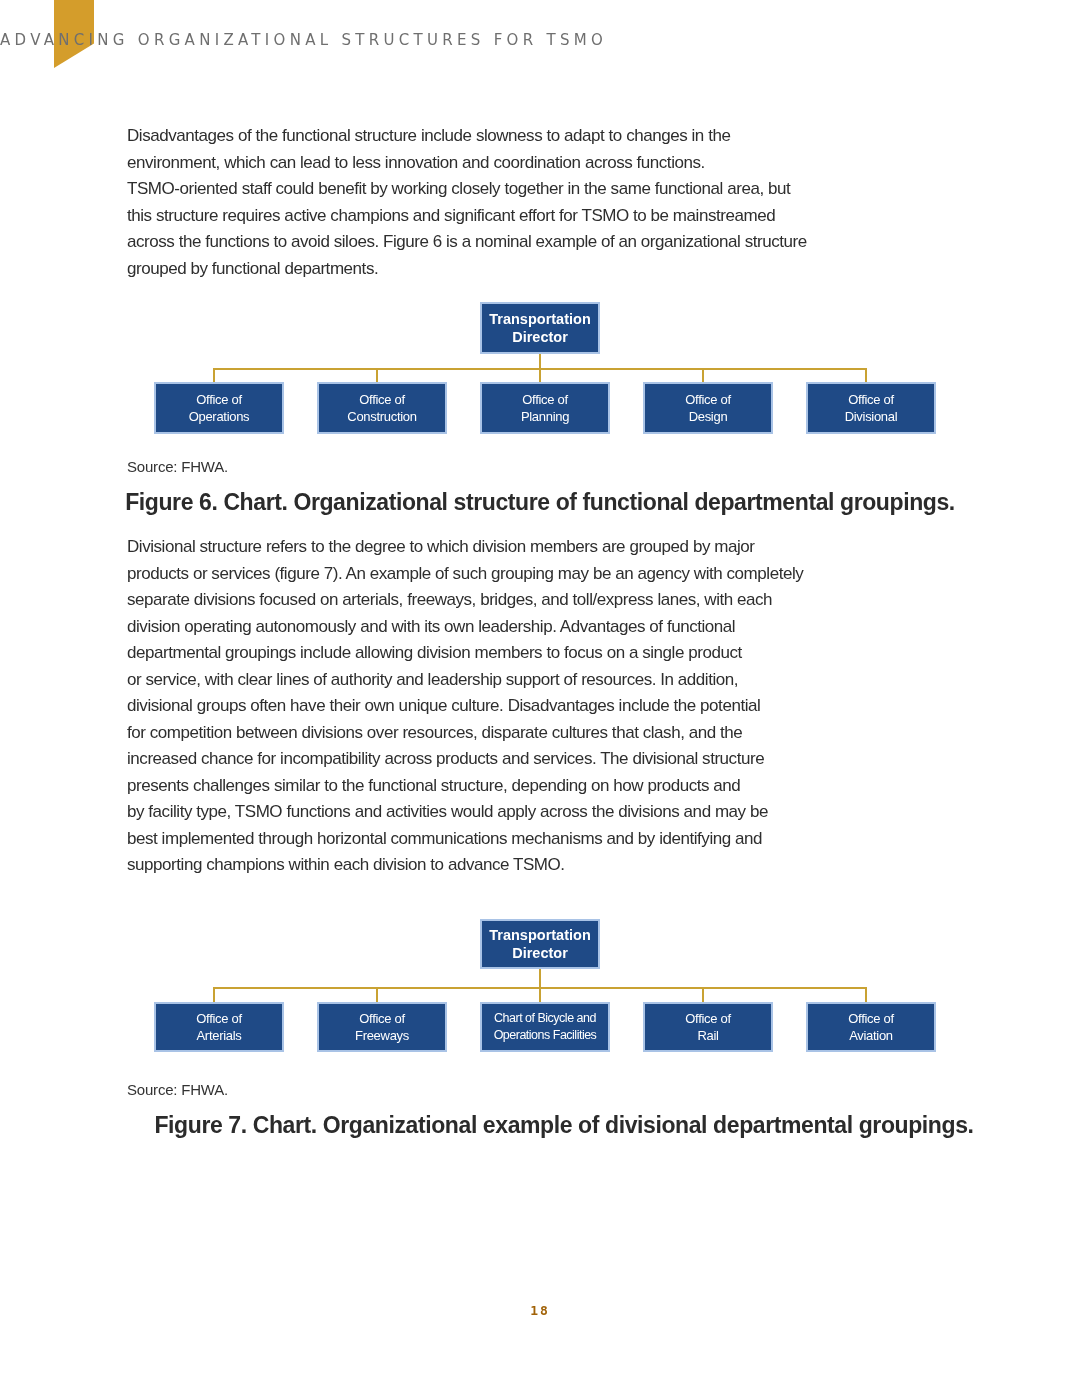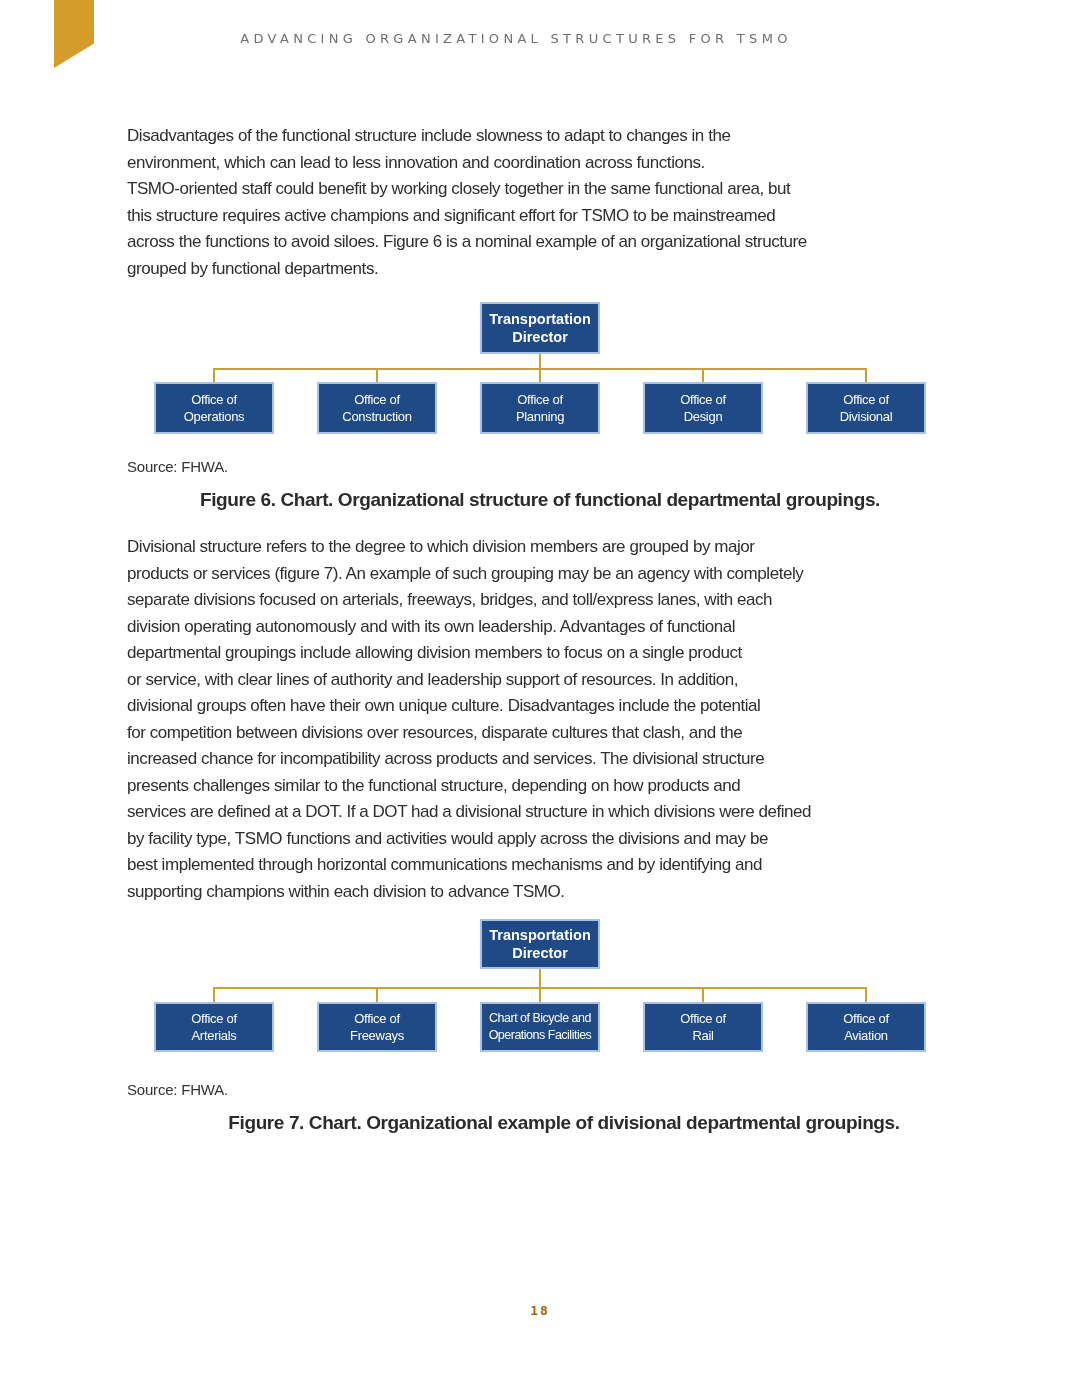--- a/index.html
+++ b/index.html
@@ -1,30 +1,30 @@
 <!DOCTYPE html>
 <html><head>
 <meta charset="utf-8">
 <style>
   html, body { margin: 0; padding: 0; background: #ffffff; }
   body { width: 1080px; height: 1397px; position: relative; overflow: hidden; font-family: "Liberation Sans", sans-serif; color: #333; }
   .ribbon { position: absolute; left: 54px; top: 0; width: 40px; height: 68px; background: #d49d2b;
     clip-path: polygon(0 0, 100% 0, 100% 64%, 0 100%); }
-  .running-header { position: absolute; top: 31px; left: 0; width: 1032px; text-align: center;
-    font-family: "DejaVu Sans", sans-serif; font-size: 13px; letter-spacing: 4.3px; color: #6f6f6f; }
+  .running-header { position: absolute; top: 31px; left: 0; width: 1032px; 
+    font-family: "DejaVu Sans", sans-serif; font-size: 15px; letter-spacing: 4.3px; color: #6f6f6f; }
   .para { position: absolute; left: 127px; width: 830px; font-family: "Liberation Sans Narrow", "Liberation Sans", sans-serif;
     font-size: 17px; line-height: 26.5px; color: #2e2e2e; letter-spacing: -0.45px; margin: 0; }
   .para .ln { display: block; white-space: nowrap; }
   .source { position: absolute; left: 127px; font-size: 15px; color: #333; letter-spacing: -0.2px; }
-  .caption { position: absolute; left: 0; width: 1080px; text-align: center; font-size: 19px; font-weight: bold; color: #2b2b2b; letter-spacing: -0.4px; }
+  .caption { position: absolute; left: 0; width: 1080px; text-align: center; font-size: 23px; font-weight: bold; color: #2b2b2b; letter-spacing: -0.4px; }
   .org { position: absolute; left: 0; width: 1080px; height: 135px; }
   .box { position: absolute; background: #1f4a86; border: 2px solid #a9c3e6; box-sizing: border-box; color: #ffffff;
     display: flex; flex-direction: column; align-items: center; justify-content: center; text-align: center; }
   .box.top { width: 120px; height: 52px; font-weight: bold; font-size: 14.5px; line-height: 18px; }
-  .box.child { width: 120px; height: 52px; font-size: 13px; line-height: 17px; letter-spacing: -0.3px; }
+  .box.child { width: 130px; height: 52px; font-size: 13px; line-height: 17px; letter-spacing: -0.3px; }
   .line { position: absolute; background: #c9a233; }
   .page-num { position: absolute; top: 1303px; left: 0; width: 1080px; text-align: center;
     font-family: "DejaVu Sans Mono", monospace; font-weight: bold; font-size: 13px; letter-spacing: 2px; color: #a16207; }
 </style>
 </head>
 <body>
 
 <div class="ribbon"></div>
 <div class="running-header">ADVANCING ORGANIZATIONAL STRUCTURES FOR TSMO</div>
 
@@ -78,21 +78,20 @@
   <span class="ln">Divisional structure refers to the degree to which division members are grouped by major</span>
   <span class="ln">products or services (figure 7). An example of such grouping may be an agency with completely</span>
   <span class="ln">separate divisions focused on arterials, freeways, bridges, and toll/express lanes, with each</span>
   <span class="ln">division operating autonomously and with its own leadership. Advantages of functional</span>
   <span class="ln">departmental groupings include allowing division members to focus on a single product</span>
   <span class="ln">or service, with clear lines of authority and leadership support of resources. In addition,</span>
   <span class="ln">divisional groups often have their own unique culture. Disadvantages include the potential</span>
   <span class="ln">for competition between divisions over resources, disparate cultures that clash, and the</span>
   <span class="ln">increased chance for incompatibility across products and services. The divisional structure</span>
   <span class="ln">presents challenges similar to the functional structure, depending on how products and</span>
-  <span class="ln">services are defined at a DOT. If a DOT had a divisional structure in which divisions were defined</span>
   <span class="ln">by facility type, TSMO functions and activities would apply across the divisions and may be</span>
   <span class="ln">best implemented through horizontal communications mechanisms and by identifying and</span>
   <span class="ln">supporting champions within each division to advance TSMO.</span>
 </p>
 
 <div class="org" style="top:919px;">
   <div class="box top" style="left:480px; top:0; height:50px;">
     <span>Transportation</span>
     <span>Director</span>
   </div>

